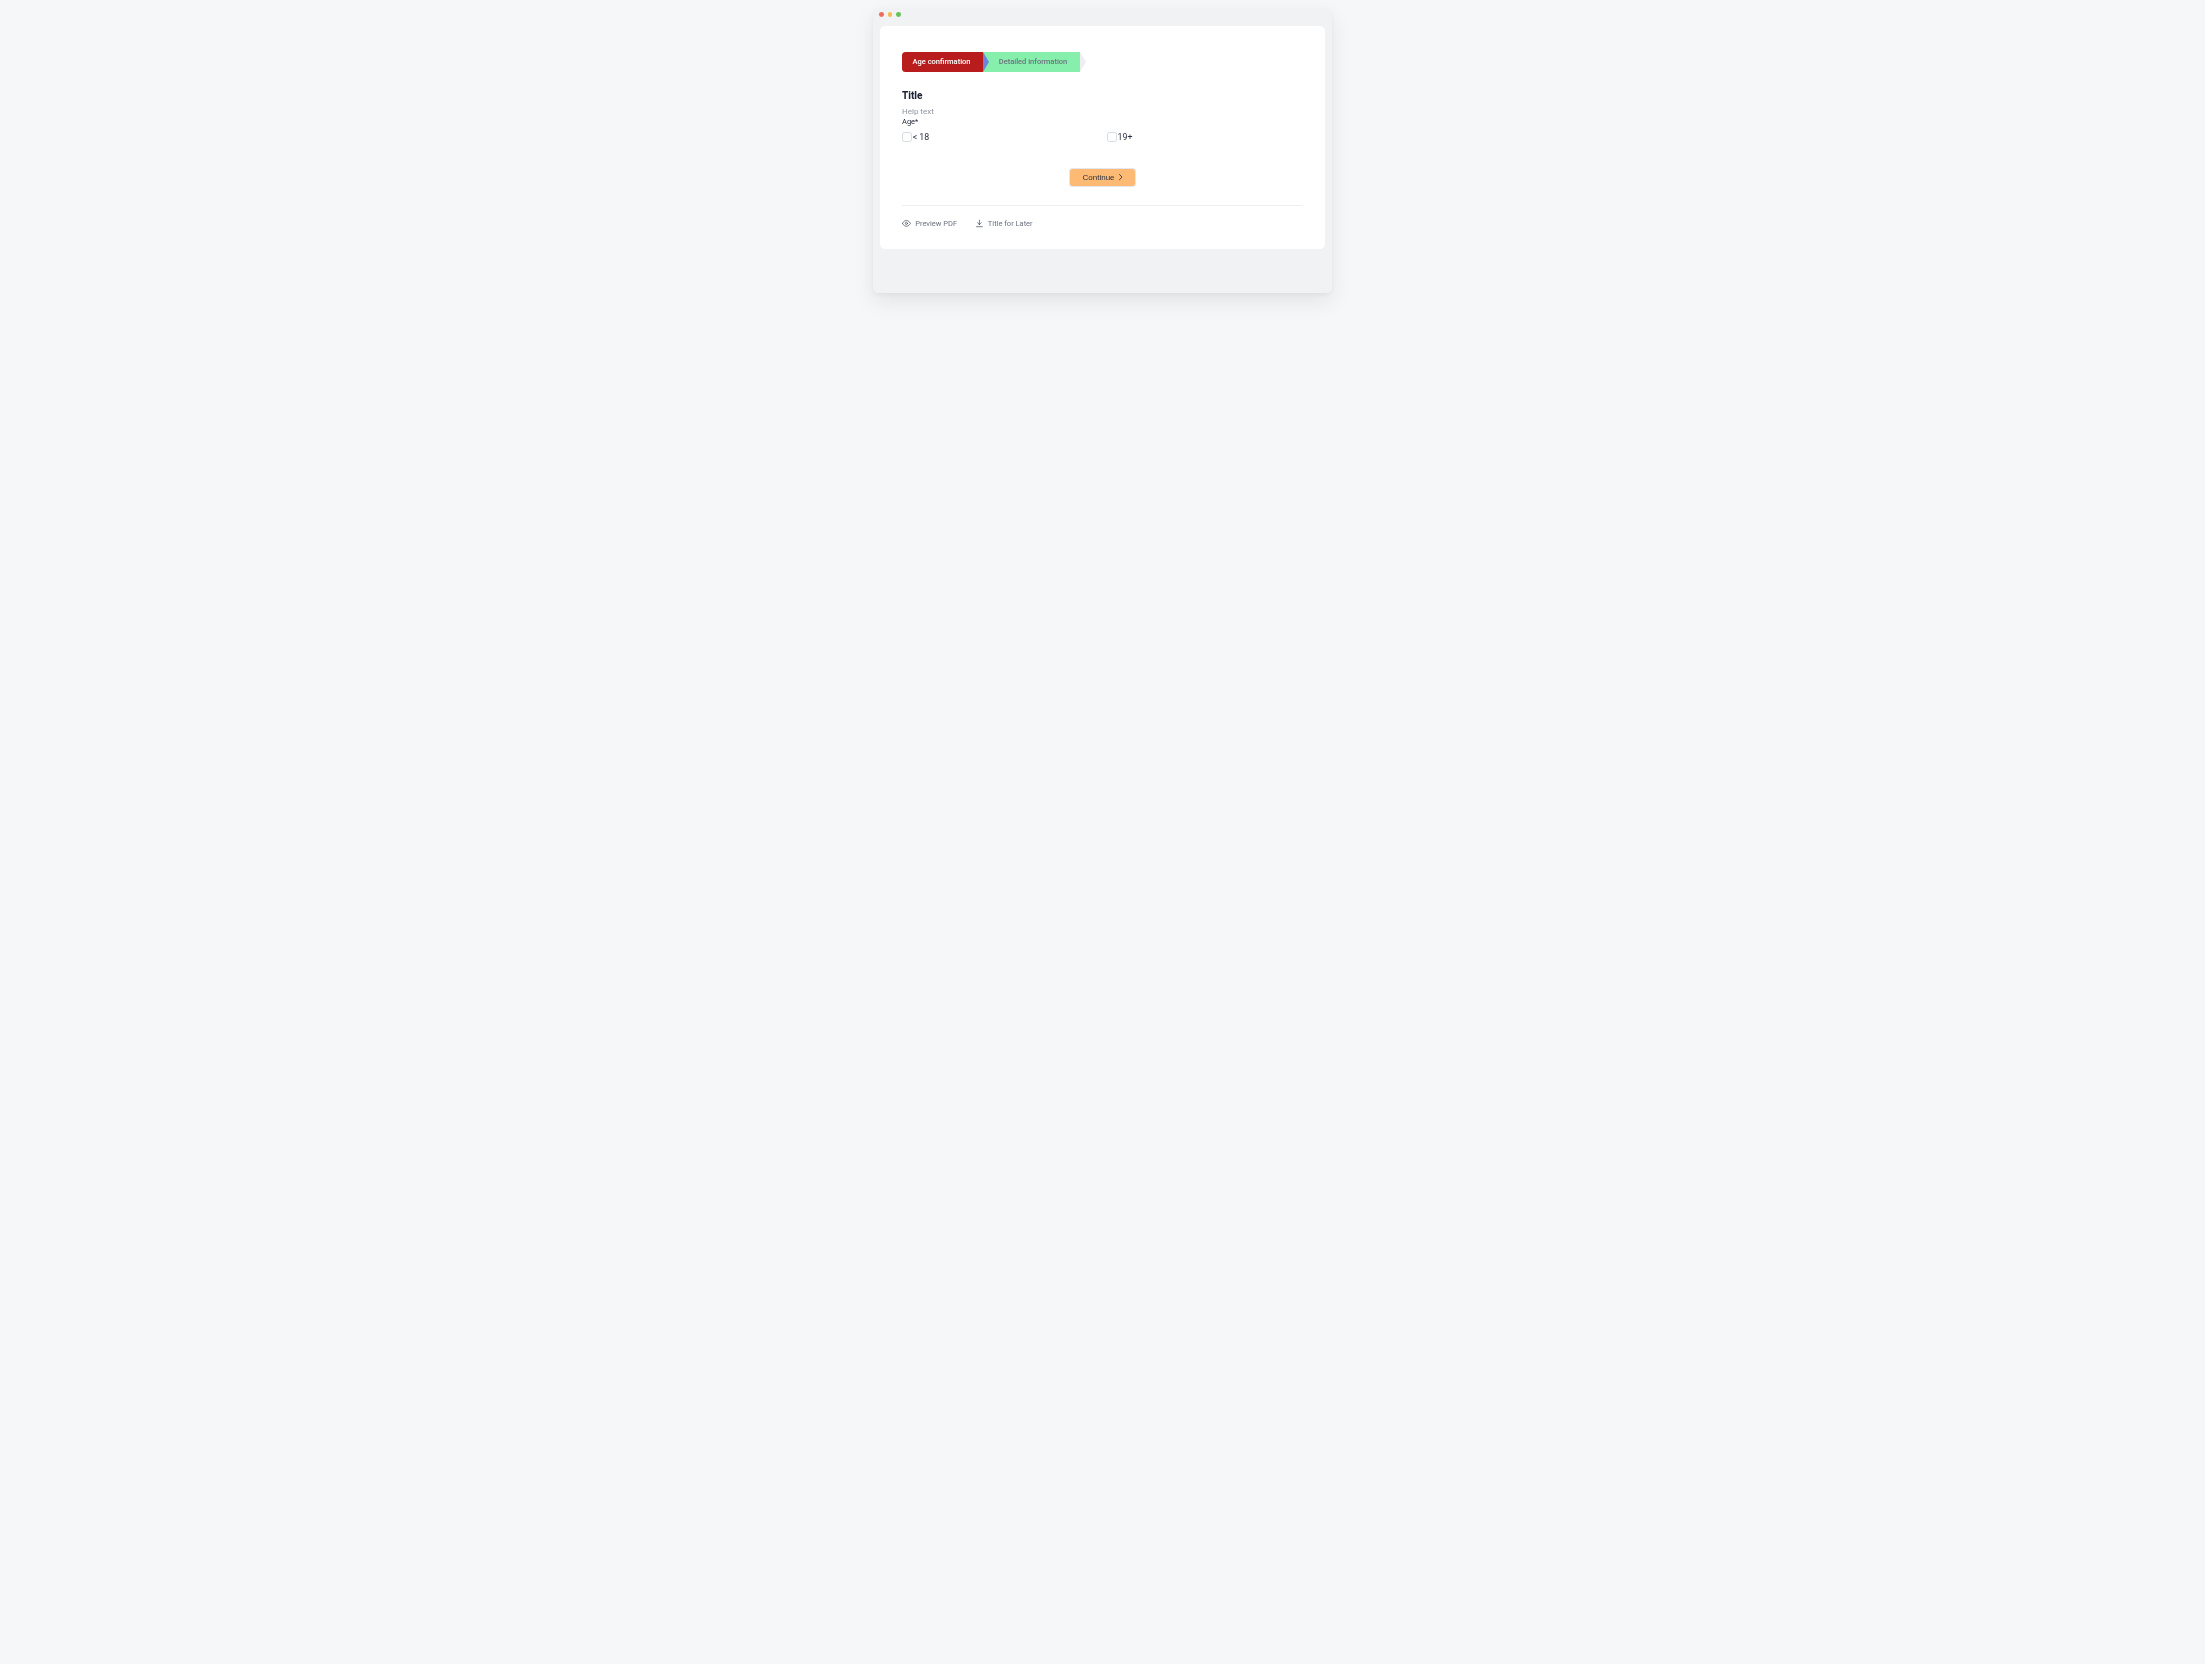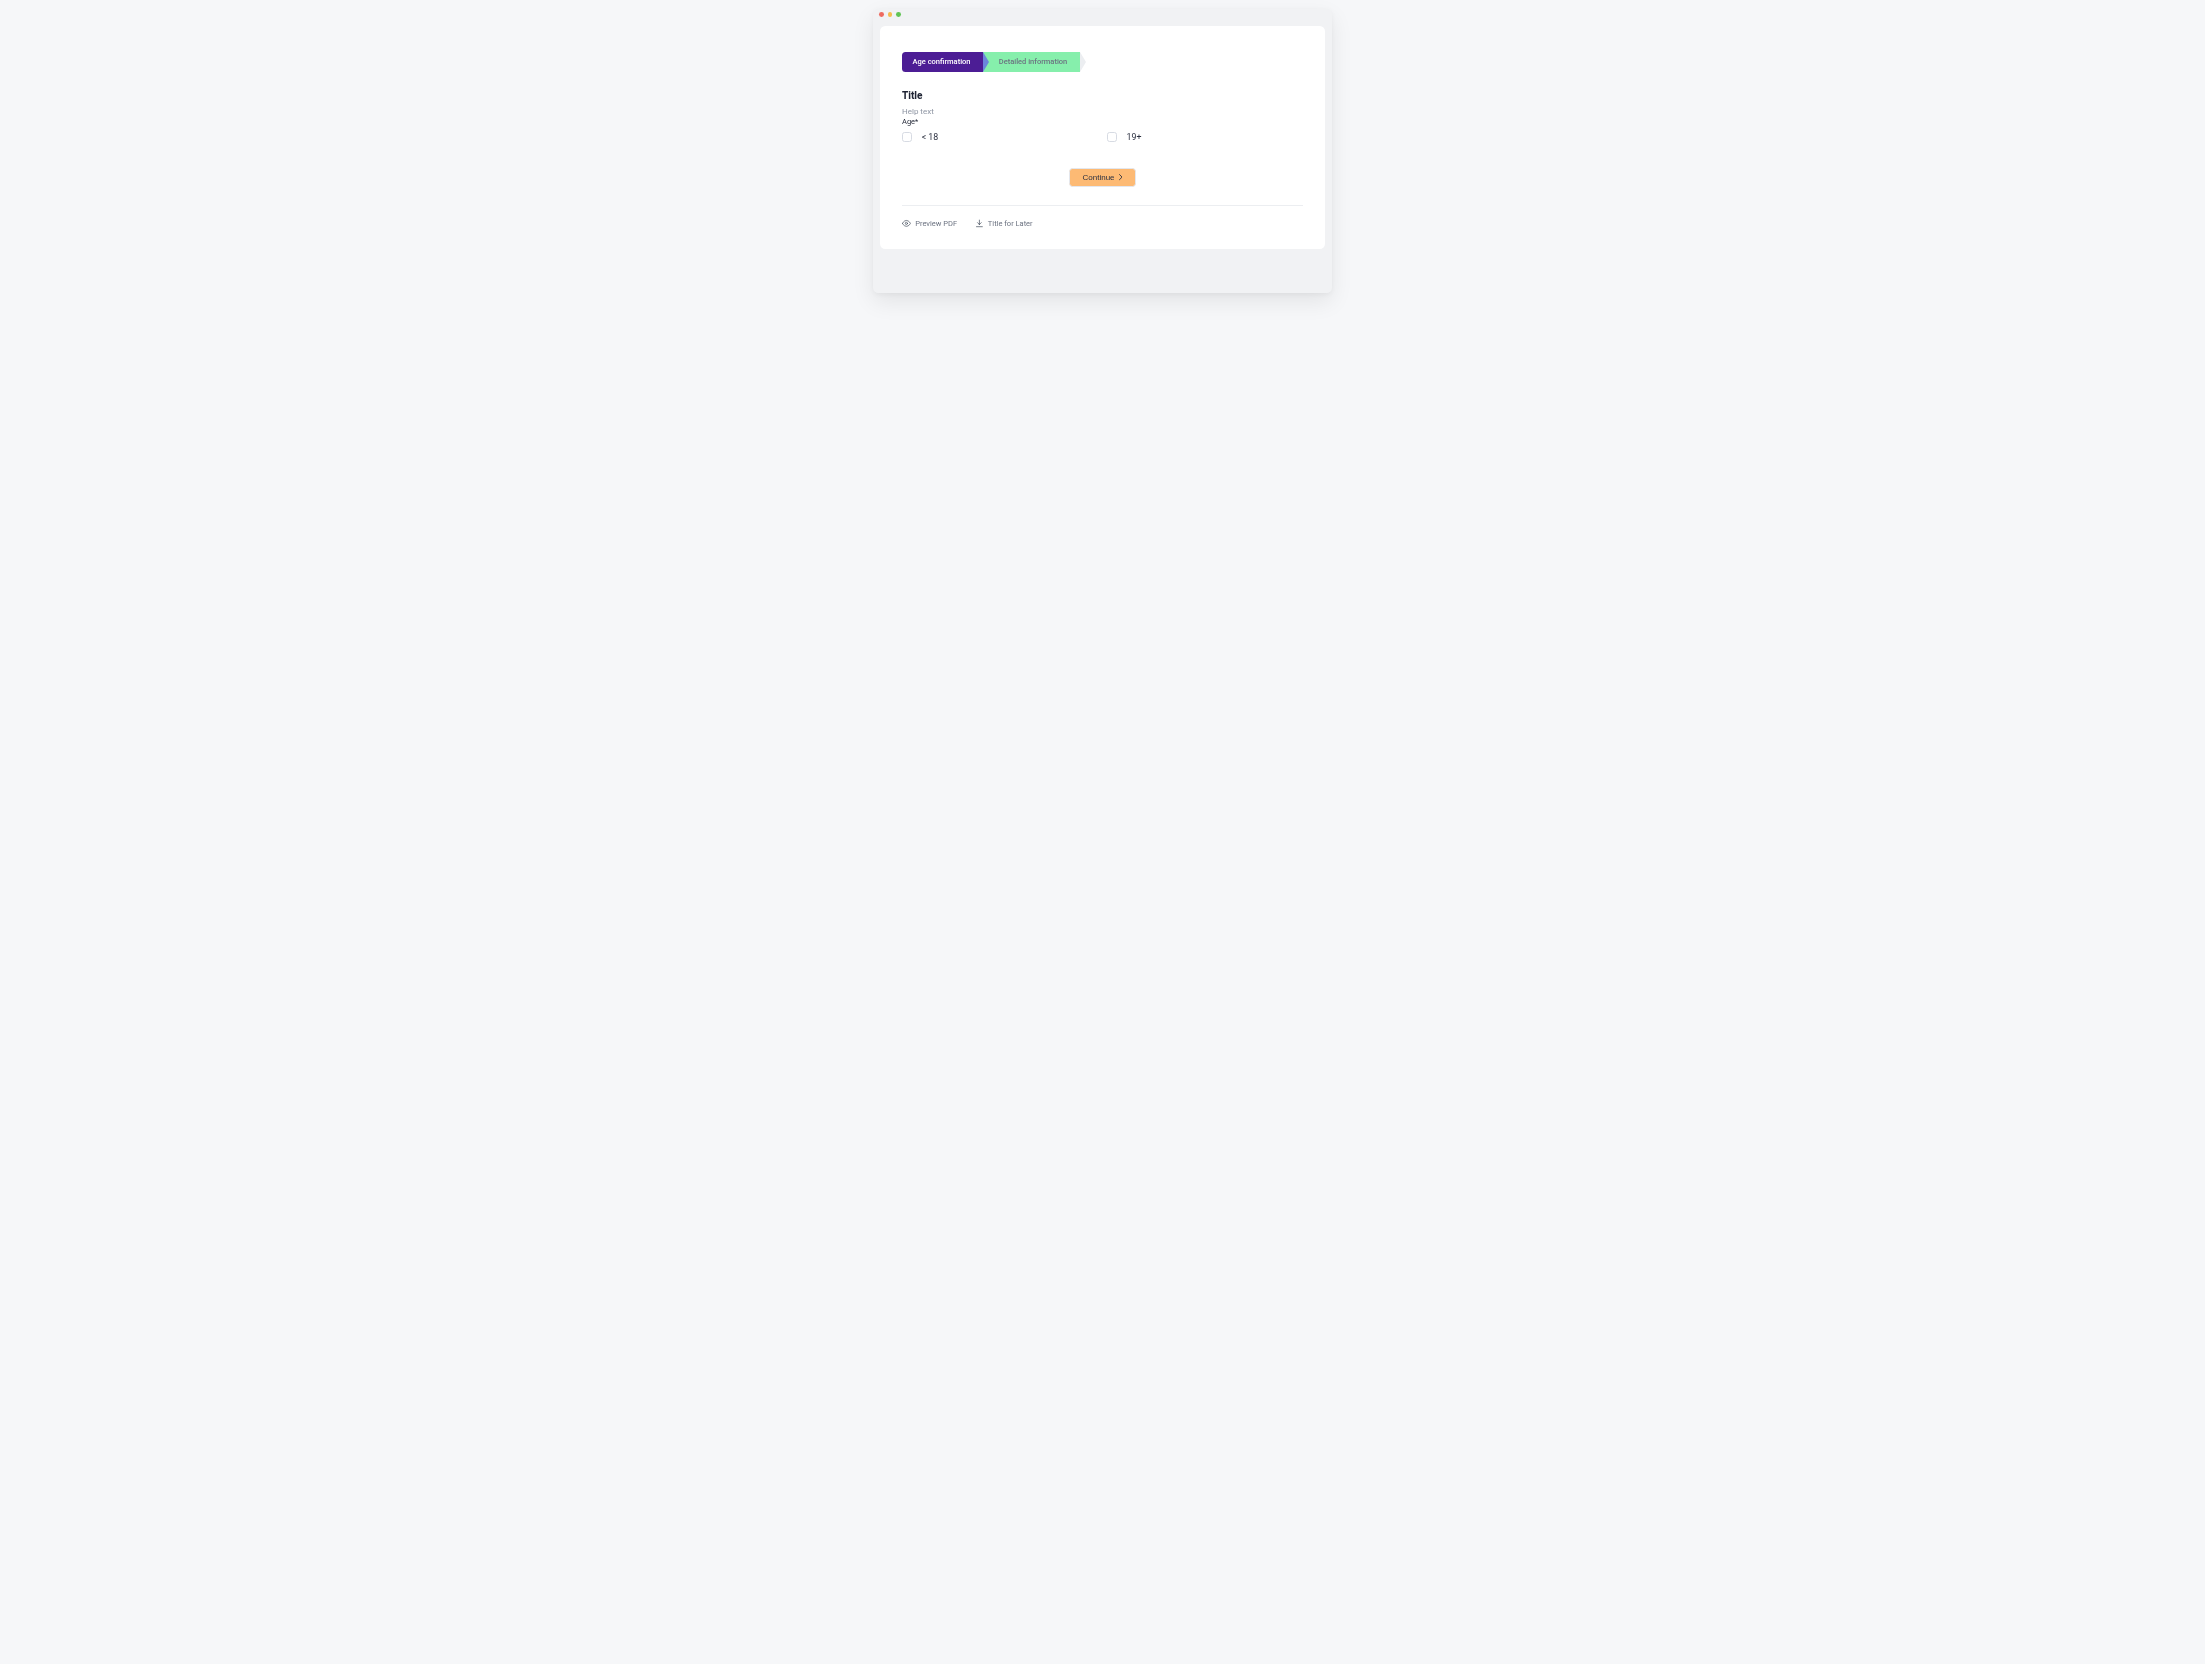--- a/index.html
+++ b/index.html
@@ -64,21 +64,21 @@
     color: #6b7280;
     background: #86efac;
     cursor: pointer;
   }
   .step.first {
     border-top-left-radius: 3.5px;
     border-bottom-left-radius: 3.5px;
     padding-left: 10.6px;
   }
   .step.active {
-    background: #4c1d95;
+    background: #b91c1c;
     color: #fff;
     z-index: 2;
   }
   .step .arrow {
     position: absolute;
     right: -6.2px;
     top: 0;
     width: 0;
     height: 0;
     border-top: 10px solid transparent;
@@ -114,21 +114,21 @@
 
   .options {
     display: grid;
     grid-template-columns: 1fr 1fr;
     gap: 8.8px;
     margin-bottom: 25.6px;
   }
   .option {
     display: flex;
     align-items: center;
-    gap: 10px;
+    gap: 1px;
     cursor: pointer;
   }
   .checkbox {
     width: 9.7px;
     height: 9.7px;
     border: 0.7px solid #d7dbe3;
     border-radius: 2.6px;
     background: #fff;
     flex-shrink: 0;
   }

